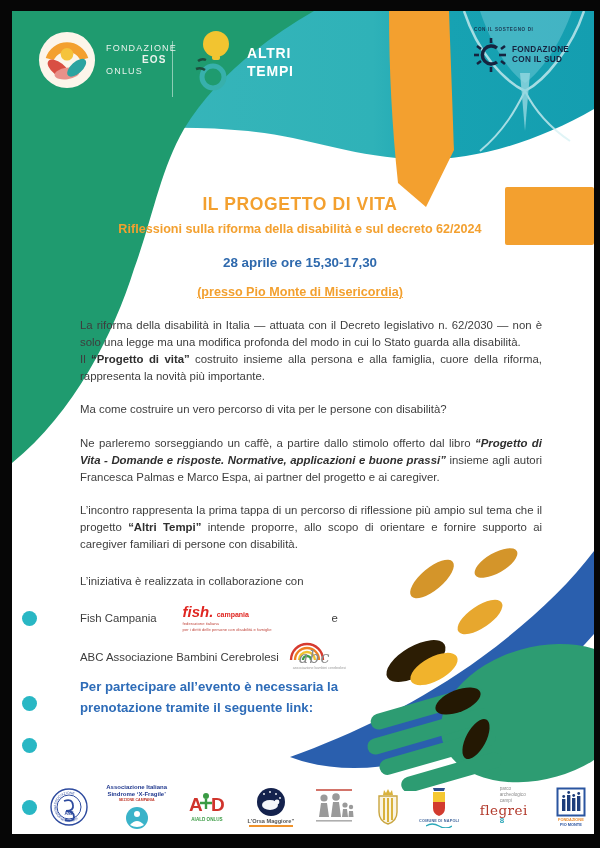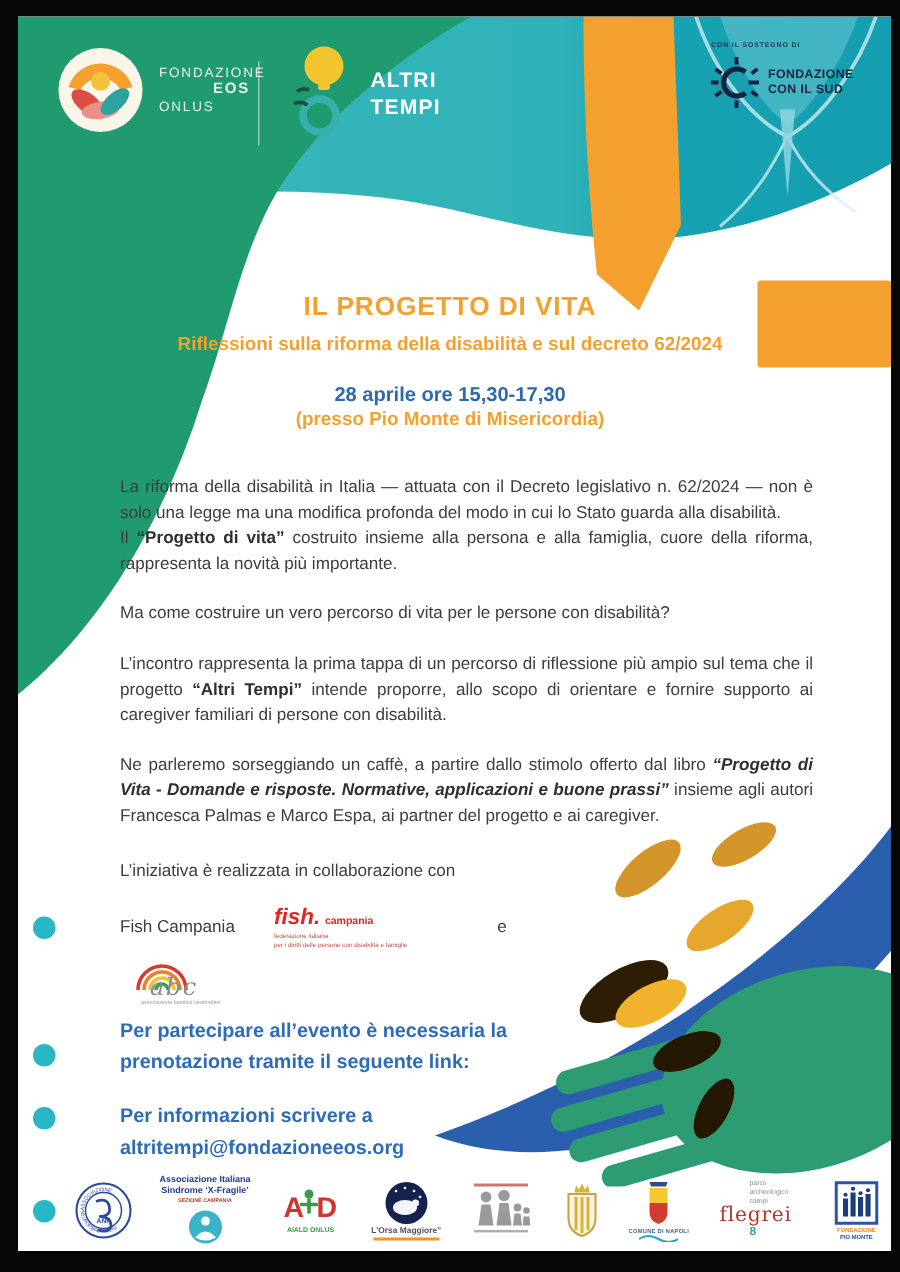--- a/index.html
+++ b/index.html
@@ -19,21 +19,21 @@
   .consud .lbl{font-size:4.6px;letter-spacing:.6px;font-weight:700;opacity:.85;}
   .consud .row{display:flex;align-items:center;gap:4px;margin-top:6px;}
   .consud .nm{font-size:8.2px;font-weight:800;line-height:1.25;letter-spacing:.3px;}
 
   
   .titleblock{position:absolute;left:46px;right:52px;top:183px;text-align:center;}
   .t1{font-size:17.5px;font-weight:800;color:#F3A02F;letter-spacing:.6px;}
   .t2{font-size:12.6px;font-weight:800;color:#F3A02F;margin-top:7px;}
   .t3{font-size:13.4px;font-weight:800;color:#2E69AD;margin-top:19px;}
   .t4{font-size:12.6px;font-weight:800;color:#F3A02F;margin-top:9px;}
-  .t5{font-size:12.6px;font-weight:800;color:#F3A02F;margin-top:2px;}
+  .t5{font-size:12.6px;font-weight:800;color:#F3A02F;margin-top:15px;text-decoration:underline;}
 
   
   .copy{position:absolute;left:68px;width:462px;top:306px;color:#3d3d3d;
         font-size:11.4px;line-height:1.5;}
   .copy p{margin:0 0 16px;text-align:justify;}
   .copy p.nj{text-align:left;}
   .copy b{color:#2f2f2f;}
   .collab-intro{margin:20px 0 14px;}
   .crow{display:flex;align-items:center;margin-bottom:9px;}
 
@@ -158,62 +158,59 @@
   </div>
 
   <div class="titleblock">
     <div class="t1">IL PROGETTO DI VITA</div>
     <div class="t2">Riflessioni sulla riforma della disabilità e sul decreto 62/2024</div>
     <div class="t3">28 aprile ore 15,30-17,30</div>
     <div class="t5">(presso Pio Monte di Misericordia)</div>
   </div>
 
   <div class="copy">
-    <p><span>La riforma della disabilità in Italia — attuata con il Decreto legislativo n. 62/2024 — non è solo una legge ma una modifica profonda del modo in cui lo Stato guarda alla disabilità.</span><br>
+    <p><span>La riforma della disabilità in Italia — attuata con il Decreto legislativo n. 62/2030 — non è solo una legge ma una modifica profonda del modo in cui lo Stato guarda alla disabilità.</span><br>
       <span>Il </span><b>“Progetto di vita”</b><span> costruito insieme alla persona e alla famiglia, cuore della riforma, rappresenta la novità più importante.</span></p>
     <p class="nj">Ma come costruire un vero percorso di vita per le persone con disabilità?</p>
+    <p><span>Ne parleremo sorseggiando un caffè, a partire dallo stimolo offerto dal libro </span><b><i>“Progetto di Vita - Domande e risposte. Normative, applicazioni e buone prassi”</i></b><span> insieme agli autori Francesca Palmas e Marco Espa, ai partner del progetto e ai caregiver.</span></p>
     <p><span>L’incontro rappresenta la prima tappa di un percorso di riflessione più ampio sul tema che il progetto </span><b>“Altri Tempi”</b><span> intende proporre, allo scopo di orientare e fornire supporto ai caregiver familiari di persone con disabilità.</span></p>
-    <p><span>Ne parleremo sorseggiando un caffè, a partire dallo stimolo offerto dal libro </span><b><i>“Progetto di Vita - Domande e risposte. Normative, applicazioni e buone prassi”</i></b><span> insieme agli autori Francesca Palmas e Marco Espa, ai partner del progetto e ai caregiver.</span></p>
 
     <div class="collab-intro">L’iniziativa è realizzata in collaborazione con</div>
 
     <div class="crow">
       <span>Fish Campania</span>
       <span class="fishlogo">
         <span><span class="fish-main">fish.</span>
         <span class="fish-camp">campania</span></span>
         <div class="fish-sub">federazione italiana</div>
         <div class="fish-sub">per i diritti delle persone con disabilità e famiglie</div>
       </span>
       <span class="and">e</span>
     </div>
 
     <div class="crow">
+      <span>ABC Associazione Bambini Cerebrolesi</span>
       <span class="abclogo">
         <svg width="40" height="20" viewBox="0 0 40 20" style="position:absolute;left:0;top:-2px">
           <g fill="none" stroke-width="2.4">
             <path d="M4,20 A16,16 0 0 1 36,20" stroke="#d63a2f"></path>
             <path d="M8,20 A12,12 0 0 1 32,20" stroke="#ee7f22"></path>
             <path d="M12,20 A8,8 0 0 1 28,20" stroke="#f2c330"></path>
             <path d="M16,20 A4,4 0 0 1 24,20" stroke="#3f9c46"></path>
           </g>
         </svg>
         <span class="abc-word">abc</span>
         <span class="abc-sub">associazione bambini cerebrolesi</span>
       </span>
     </div>
   </div>
 
   <div class="cta">
     <div>Per partecipare all’evento è necessaria la</div>
     <div>prenotazione tramite il seguente link:</div>
-    <div class="block2">
-      <div>Per informazioni scrivere a</div>
-      <div>altritempi@fondazioneeos.org</div>
-    </div>
   </div>
 
   <div class="dot" style="top:600px"></div>
   <div class="dot" style="top:685px"></div>
   <div class="dot" style="top:727px"></div>
   <div class="dot" style="top:789px"></div>
 
   <svg class="bg" style="left:270px;top:528px;width:312px;height:252px;" width="312" height="252" viewBox="0 0 312 252">
     <path d="M8,218 C70,196 140,162 200,118 C245,85 285,48 312,12 L312,95 C285,126 245,162 195,194 C140,228 66,240 8,218 Z" fill="#2A5FAE"></path>
     <g fill="#2D9C72" transform="rotate(-16 200 180)">

